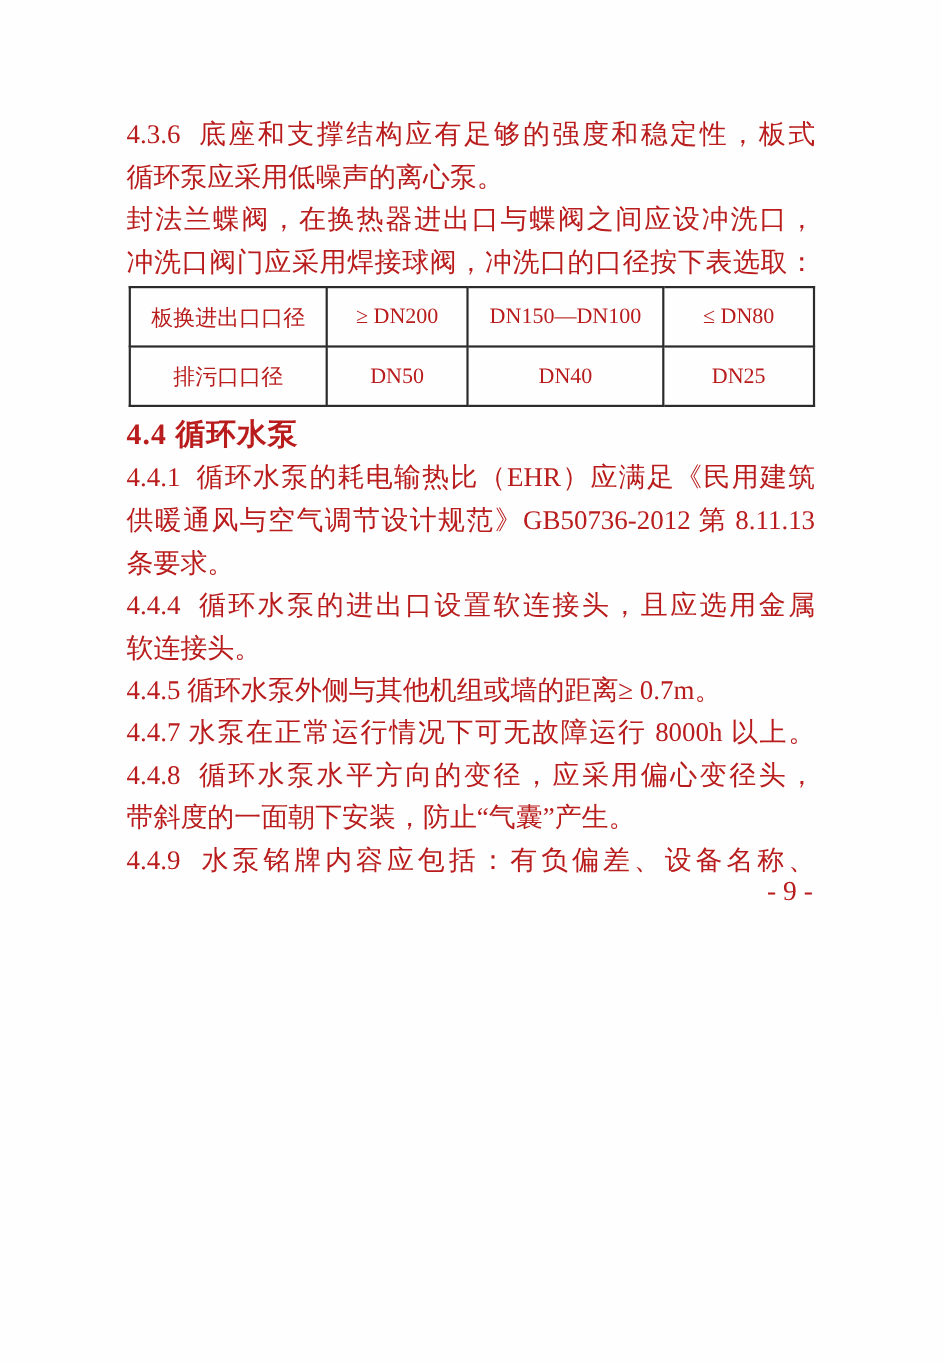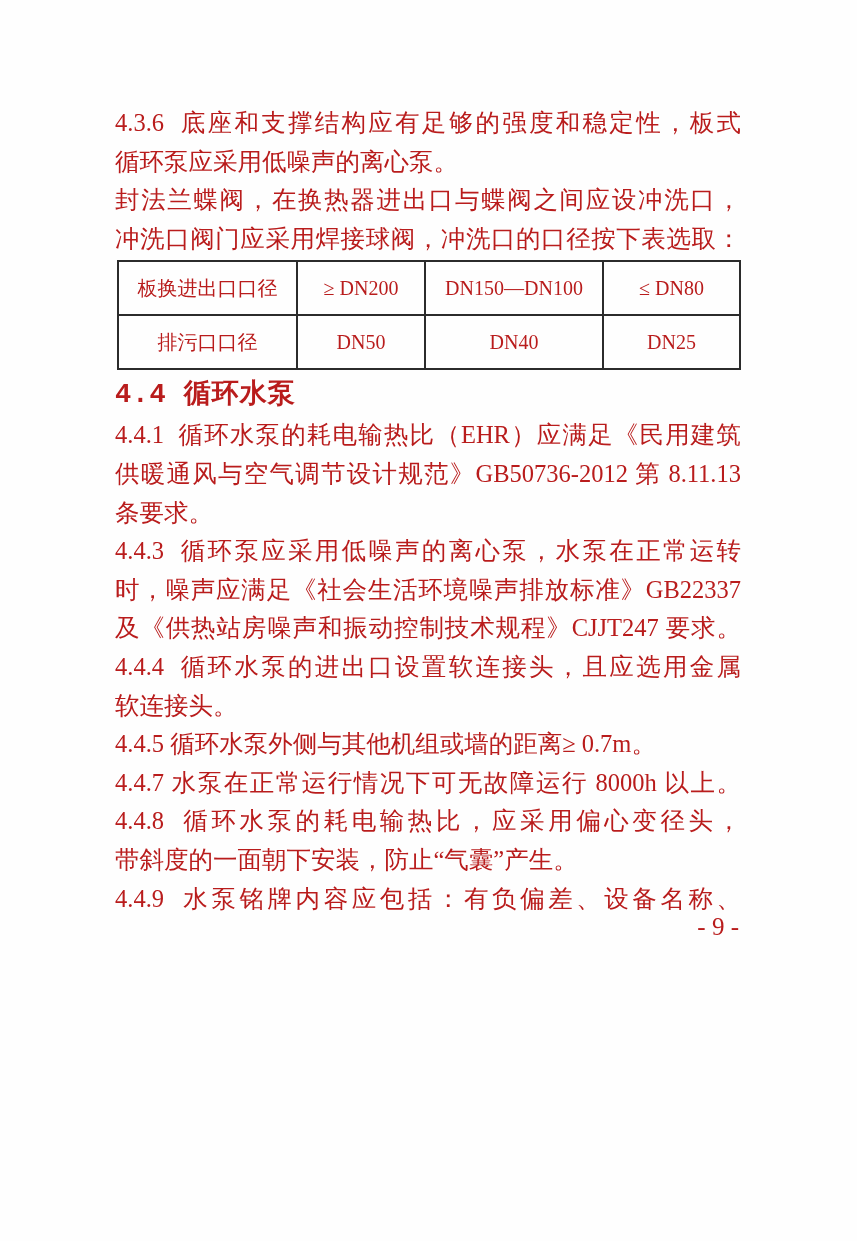--- a/index.html
+++ b/index.html
@@ -35,21 +35,21 @@
   table.spec-table td{
     border:2px solid #2b2b2b;
     text-align:center;
     vertical-align:middle;
     height:52px;
     font-size:20px;
     padding:0 2px;
     overflow:hidden;
   }
   .heading{
-    font-family:Liberation Mono, monospace;
+    font-family:Liberation Serif, serif;
     font-weight:bold;
     font-size:27px;
     line-height:42px;
     letter-spacing:1px;
   }
   .footer-page-num{
     text-align:right;
     font-size:25px;
     line-height:34px;
     margin-top:-8px;
@@ -99,42 +99,37 @@
 
     <div class="para">
       <div class="line j">4.4.1  循环水泵的耗电输热比（EHR）应满足《民用建筑</div>
       <div class="line j">供暖通风与空气调节设计规范》GB50736-2012 第 8.11.13</div>
       <div class="line">条要求。</div>
     </div>
 
     <div class="para">
     </div>
 
-    <div class="para">
-      <div class="line j">4.4.3  循环泵应采用低噪声的离心泵，水泵在正常运转</div>
-      <div class="line j">时，噪声应满足《社会生活环境噪声排放标准》GB22337</div>
-      <div class="line j">及《供热站房噪声和振动控制技术规程》CJJT247 要求。</div>
-    </div>
 
     <div class="para">
       <div class="line j">4.4.4  循环水泵的进出口设置软连接头，且应选用金属</div>
       <div class="line">软连接头。</div>
     </div>
 
     <div class="para">
       <div class="line">4.4.5 循环水泵外侧与其他机组或墙的距离≥ 0.7m。</div>
     </div>
 
 
     <div class="para">
       <div class="line j">4.4.7 水泵在正常运行情况下可无故障运行 8000h 以上。</div>
     </div>
 
     <div class="para">
-      <div class="line j">4.4.8  循环水泵的耗电输热比，应采用偏心变径头，</div>
+      <div class="line j">4.4.8  循环水泵水平方向的变径，应采用偏心变径头，</div>
       <div class="line">带斜度的一面朝下安装，防止“气囊”产生。</div>
     </div>
 
     <div class="para">
       <div class="line j">4.4.9  水泵铭牌内容应包括：有负偏差、设备名称、</div>
     </div>
 
     <div class="footer-page-num">- 9 -</div>
 
   </div>

